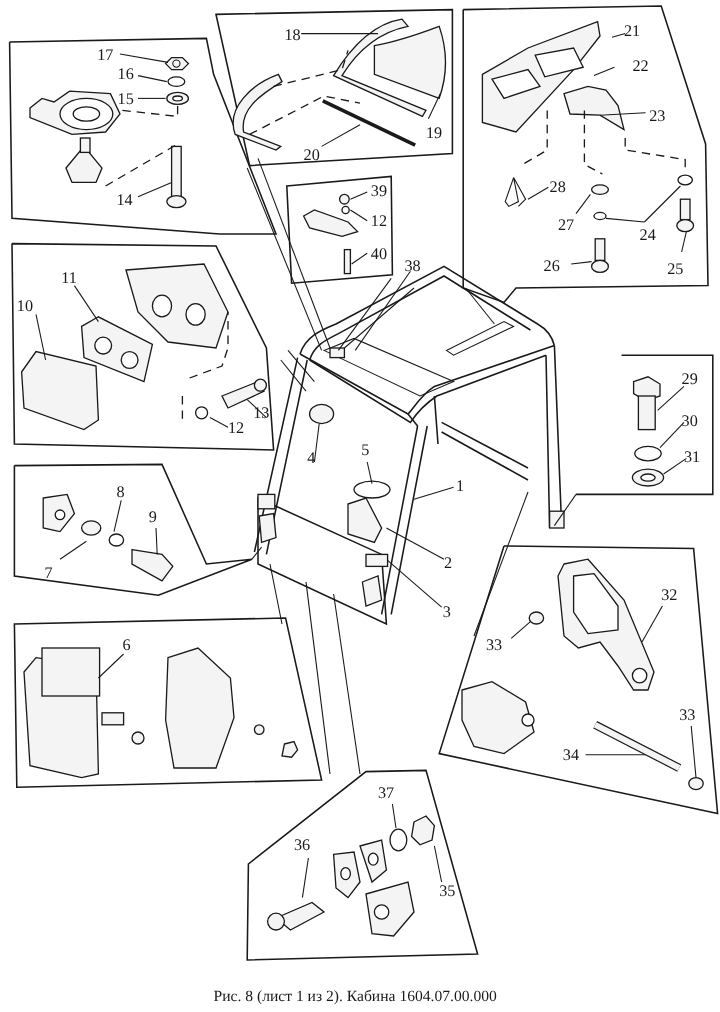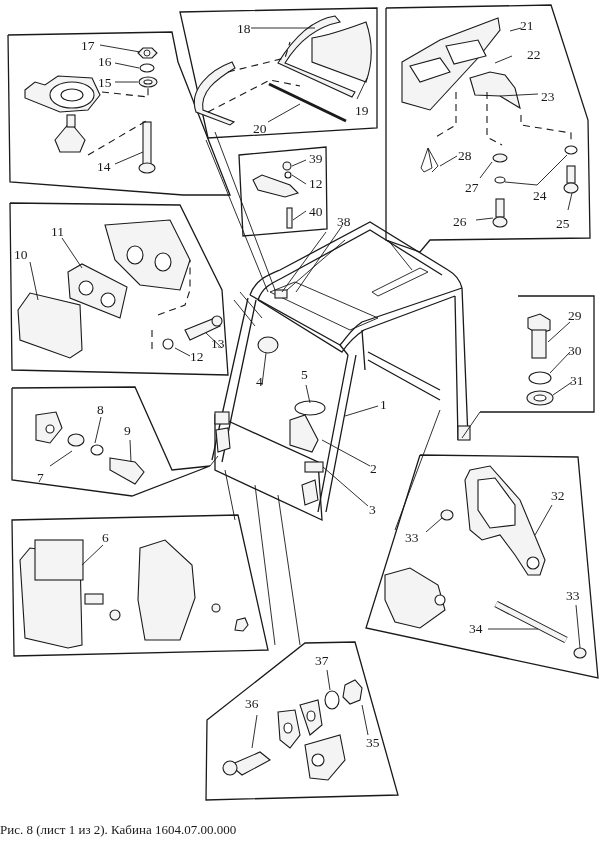--- a/index.html
+++ b/index.html
@@ -6,21 +6,21 @@
   body { width:600px; height:843px; position:relative; overflow:hidden; font-family:"Liberation Serif", serif; }
   svg#drawing { position:absolute; left:0; top:0; width:600px; height:843px; }
   .ln { stroke:#1a1a1a; stroke-width:1.3; fill:none; }
   .thin { stroke:#1a1a1a; stroke-width:0.9; fill:none; }
   .dash { stroke:#1a1a1a; stroke-width:1.1; fill:none; stroke-dasharray:7 5; }
   .part { stroke:#1a1a1a; stroke-width:1.1; fill:#f4f4f4; }
   .partw { stroke:#1a1a1a; stroke-width:1.1; fill:#ffffff; }
   .dark { fill:#2a2a2a; stroke:#1a1a1a; stroke-width:1; }
   .lbl { font-family:"Liberation Serif", serif; font-size:13.5px; fill:#1a1a1a; }
   .leader { stroke:#1a1a1a; stroke-width:0.9; }
-  #caption { position:absolute; left:0; width:592px; top:822px; text-align:left; font-size:13px; color:#1a1a1a; font-family:"Liberation Serif", serif; }
+  #caption { position:absolute; left:0; width:592px; top:822px; text-align:center; font-size:13px; color:#1a1a1a; font-family:"Liberation Serif", serif; }
 </style>
 </head>
 <body>
 
 <svg id="drawing" viewBox="0 0 600 843">
 
   <g>
     <polyline class="ln" points="8,35 172,32 178,62 230,195 183,195 10,182 8,35"></polyline>
 
     <path class="part" d="M25,90 L35,82 L45,85 L58,76 L92,78 L100,95 L88,110 L60,112 L25,98 Z"></path>

